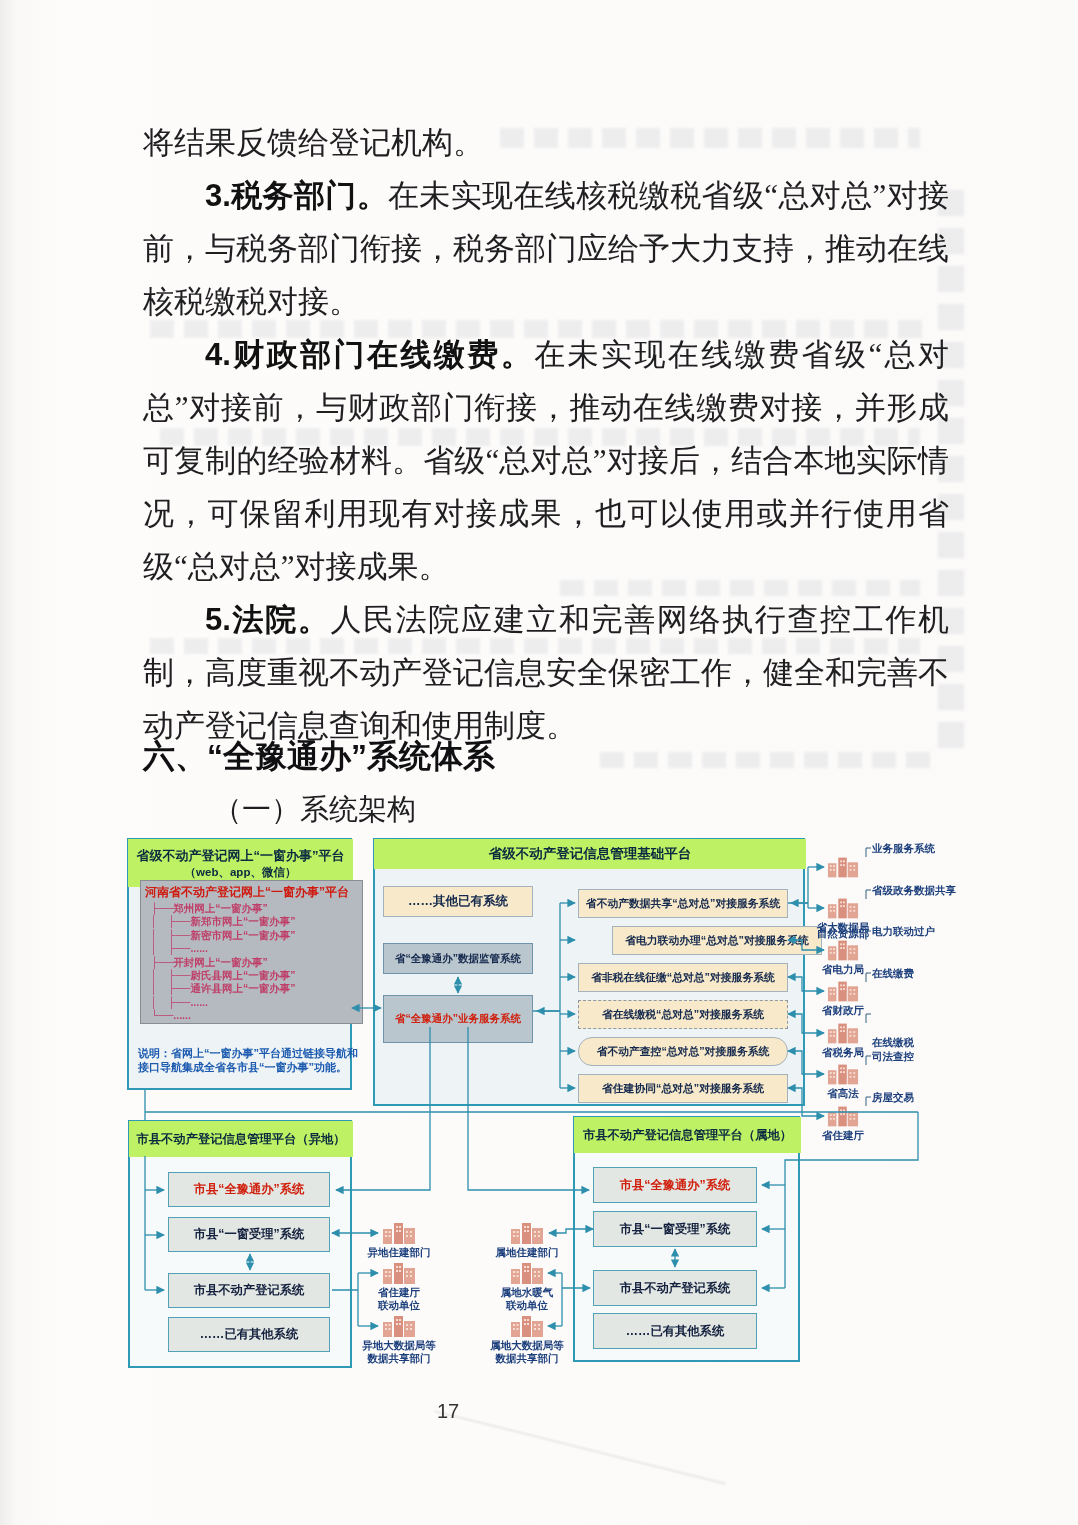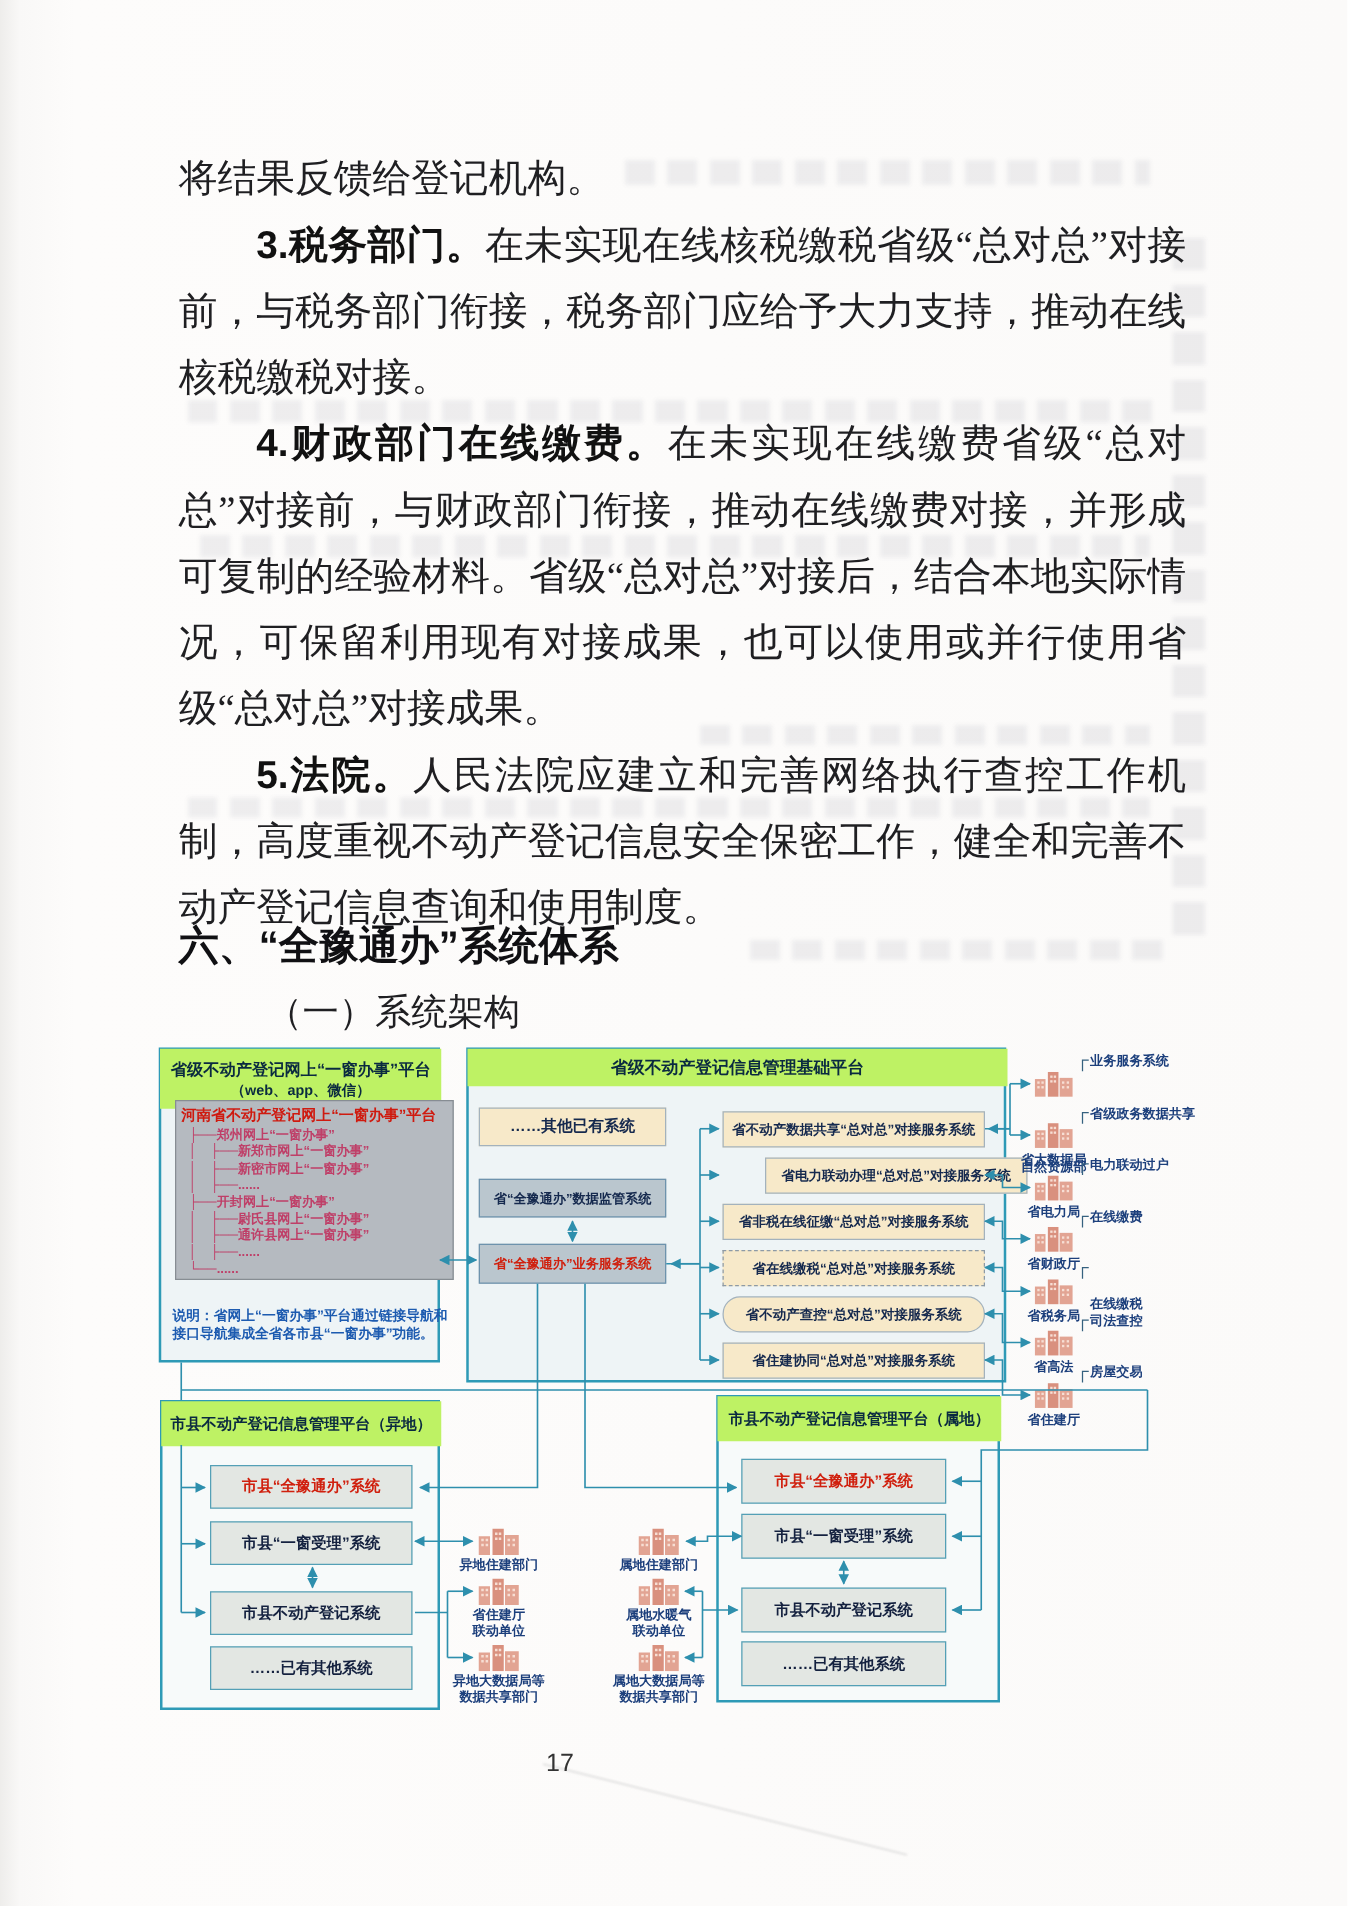--- a/index.html
+++ b/index.html
@@ -93,21 +93,21 @@
     </div>
   </div>
 
   <div class="box platform" style="left:373px;top:838px;width:432px;height:268px;">
     <div class="phead" style="width:432px;height:30px;">
       <div style="font-size:13.5px;">省级不动产登记信息管理基础平台</div>
     </div>
   </div>
   <div class="box cell tan" style="left:383px;top:886px;width:150px;height:31px;font-size:12.5px;">……其他已有系统</div>
   <div class="box cell bluebox" style="left:383px;top:943px;width:150px;height:31px;font-size:10.5px;">省“全豫通办”数据监管系统</div>
-  <div class="box cell bluebox redtxt" style="left:383px;top:995px;width:150px;height:32px;font-size:10.5px;">省“全豫通办”业务服务系统</div>
+  <div class="box cell bluebox redtxt" style="left:383px;top:995px;width:150px;height:48px;font-size:10.5px;">省“全豫通办”业务服务系统</div>
 
   <div class="box cell tan" style="left:578px;top:889px;width:210px;height:29px;font-size:10.8px;">省不动产数据共享“总对总”对接服务系统</div>
   <div class="box cell tan" style="left:612px;top:926px;width:210px;height:29px;font-size:10.8px;">省电力联动办理“总对总”对接服务系统</div>
   <div class="box cell tan" style="left:578px;top:963px;width:210px;height:29px;font-size:10.8px;">省非税在线征缴“总对总”对接服务系统</div>
   <div class="box cell tan dashed" style="left:578px;top:1000px;width:210px;height:29px;font-size:10.8px;">省在线缴税“总对总”对接服务系统</div>
   <div class="box cell tan" style="left:578px;top:1037px;width:210px;height:29px;font-size:10.8px;border-radius:14px;">省不动产查控“总对总”对接服务系统</div>
   <div class="box cell tan" style="left:578px;top:1074px;width:210px;height:29px;font-size:10.8px;">省住建协同“总对总”对接服务系统</div>
 
   <svg width="0" height="0" style="position:absolute;">
     <defs>

